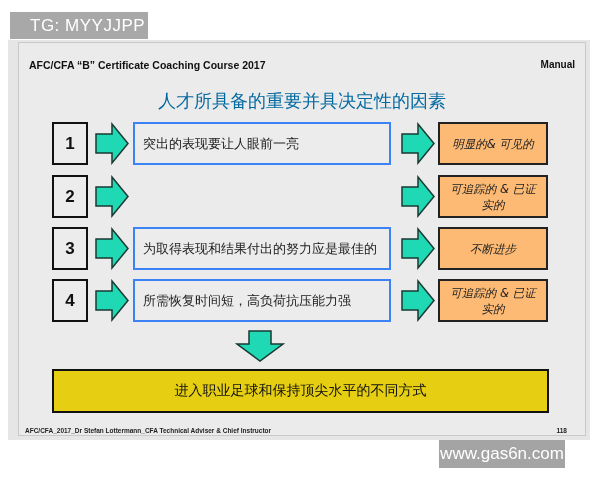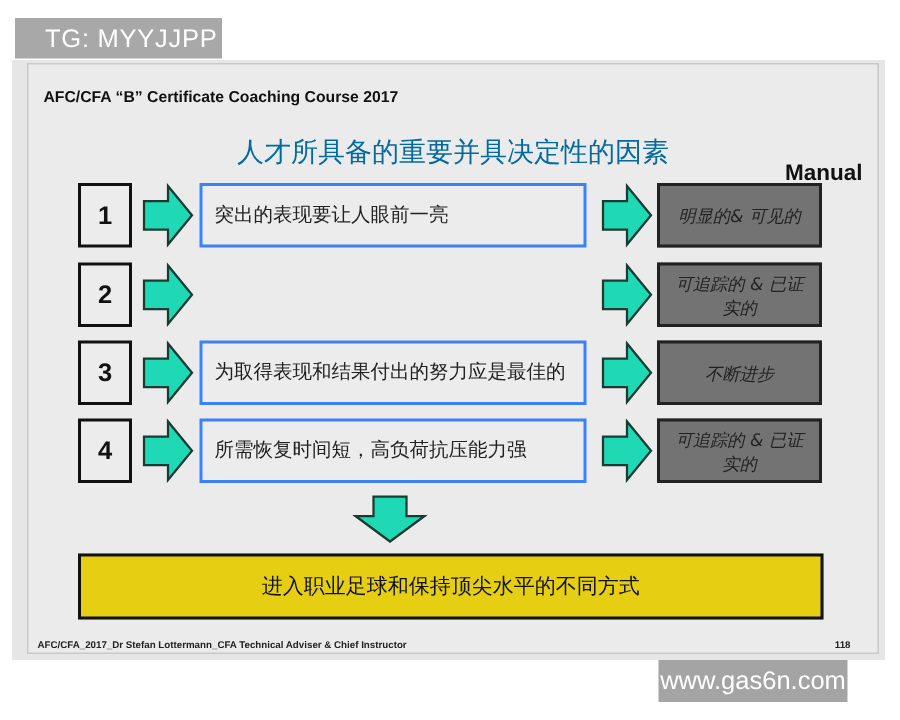--- a/index.html
+++ b/index.html
@@ -2,29 +2,29 @@
 <html><head>
 <meta charset="utf-8">
 <style>
   html, body { margin:0; padding:0; }
   body { width:600px; height:480px; background:#ffffff; position:relative; overflow:hidden; font-family:"Liberation Sans", "DejaVu Sans", sans-serif; }
   .outer { position:absolute; left:8px; top:40px; width:582px; height:400px; background:#e6e6e6; }
   .slide { position:absolute; left:18px; top:42px; width:568px; height:394px; background:#ebebeb; border:1px solid #c9c9c9; box-sizing:border-box; }
   .wm-top { position:absolute; left:10px; top:12px; width:138px; height:27px; background:#a8a8a8; color:#fff; font-size:17px; line-height:27px; padding-left:20px; box-sizing:border-box; letter-spacing:0.5px; z-index:5; }
   .wm-bot { position:absolute; left:439px; top:440px; width:126px; height:28px; background:#a4a4a4; color:#fff; font-size:17px; line-height:28px; text-align:center; z-index:5; }
   .hdr-left { position:absolute; left:10px; top:16px; font-size:10.5px; font-weight:bold; color:#111; }
-  .hdr-right { position:absolute; right:10px; top:16px; font-size:15px; font-weight:bold; color:#111;margin-top:48px; }
+  .hdr-right { position:absolute; right:10px; top:16px; font-size:10px; font-weight:bold; color:#111; }
   .title { position:absolute; left:0; right:0; top:46px; text-align:center; font-size:18px; color:#0369a1; font-family:"DejaVu Sans", sans-serif; }
   .row { position:absolute; left:0; width:100%; height:43px; }
   .num { position:absolute; left:33px; top:0; width:36px; height:43px; border:2px solid #111; box-sizing:border-box; background:#ececec; font-weight:bold; font-size:17px; text-align:center; line-height:39px; color:#111; }
   .arrow { position:absolute; top:0; width:36px; height:43px; }
   .arrow.a1 { left:75px; }
   .arrow.a2 { left:381px; }
   .txt { position:absolute; left:114px; top:0; width:258px; height:43px; border:2px solid #3b82f6; box-sizing:border-box; background:#ececec; font-size:13px; color:#222; display:flex; align-items:center; padding:0 8px; line-height:18px; font-family:"DejaVu Sans", sans-serif; }
-  .res { position:absolute; left:419px; top:0; width:110px; height:43px; border:2px solid #222; box-sizing:border-box; background:#737373; font-size:11.5px; font-style:italic; color:#222; display:flex; align-items:center; justify-content:center; text-align:center; line-height:16px; padding:0 6px; font-family:"DejaVu Sans", sans-serif; }
+  .res { position:absolute; left:419px; top:0; width:110px; height:43px; border:2px solid #222; box-sizing:border-box; background:#fdba74; font-size:11.5px; font-style:italic; color:#222; display:flex; align-items:center; justify-content:center; text-align:center; line-height:16px; padding:0 6px; font-family:"DejaVu Sans", sans-serif; }
   .down { position:absolute; left:216px; top:287px; width:50px; height:32px; }
   .yellow { position:absolute; left:33px; top:326px; width:497px; height:44px; background:#e6cf12; border:2px solid #111; box-sizing:border-box; font-size:14px; color:#111; display:flex; align-items:center; justify-content:center; font-family:"DejaVu Sans", sans-serif; }
   .ftr-left { position:absolute; left:6px; top:384px; font-size:6.5px; font-weight:bold; color:#222; }
   .ftr-right { position:absolute; right:18px; top:384px; font-size:6.5px; font-weight:bold; color:#222; }
 </style>
 </head>
 <body>
 
 <div class="wm-top">TG: MYYJJPP</div>
 <div class="outer"></div>

